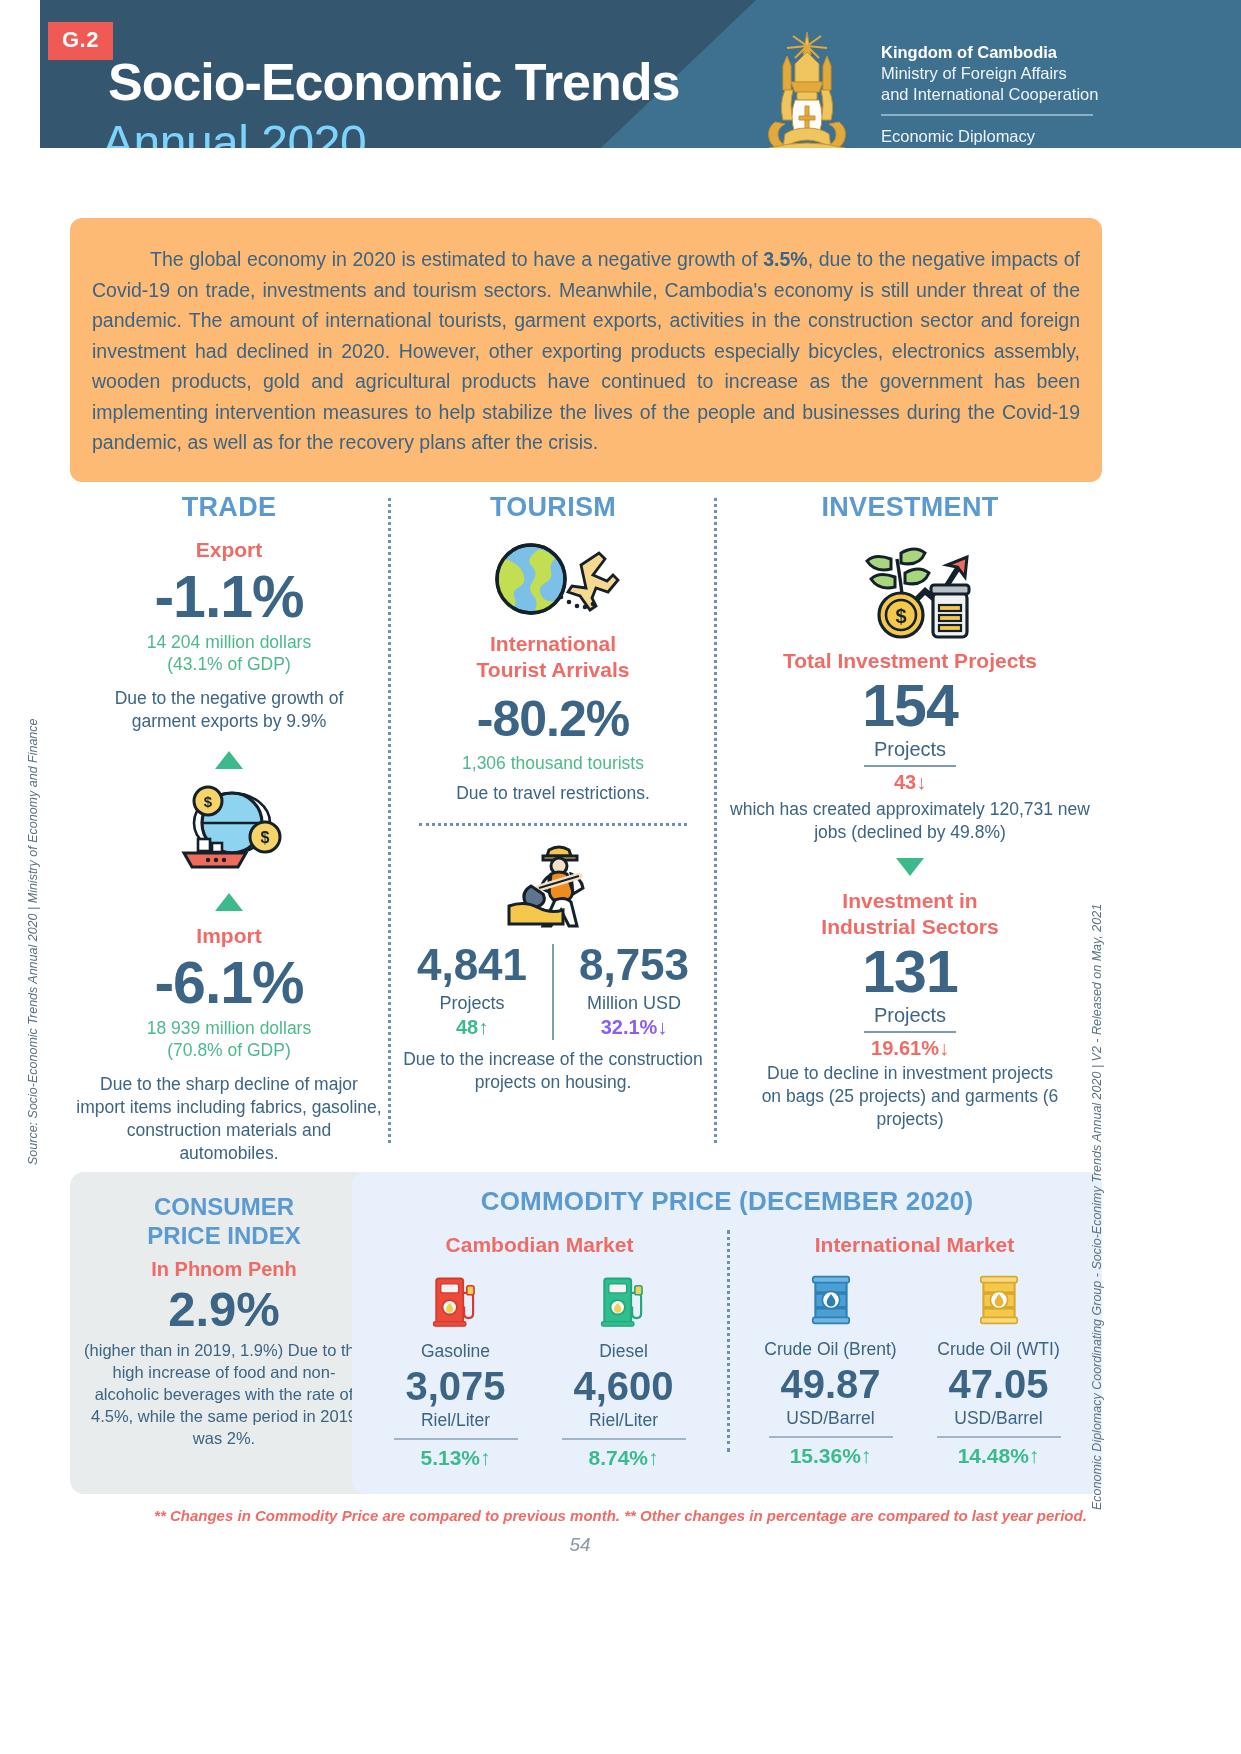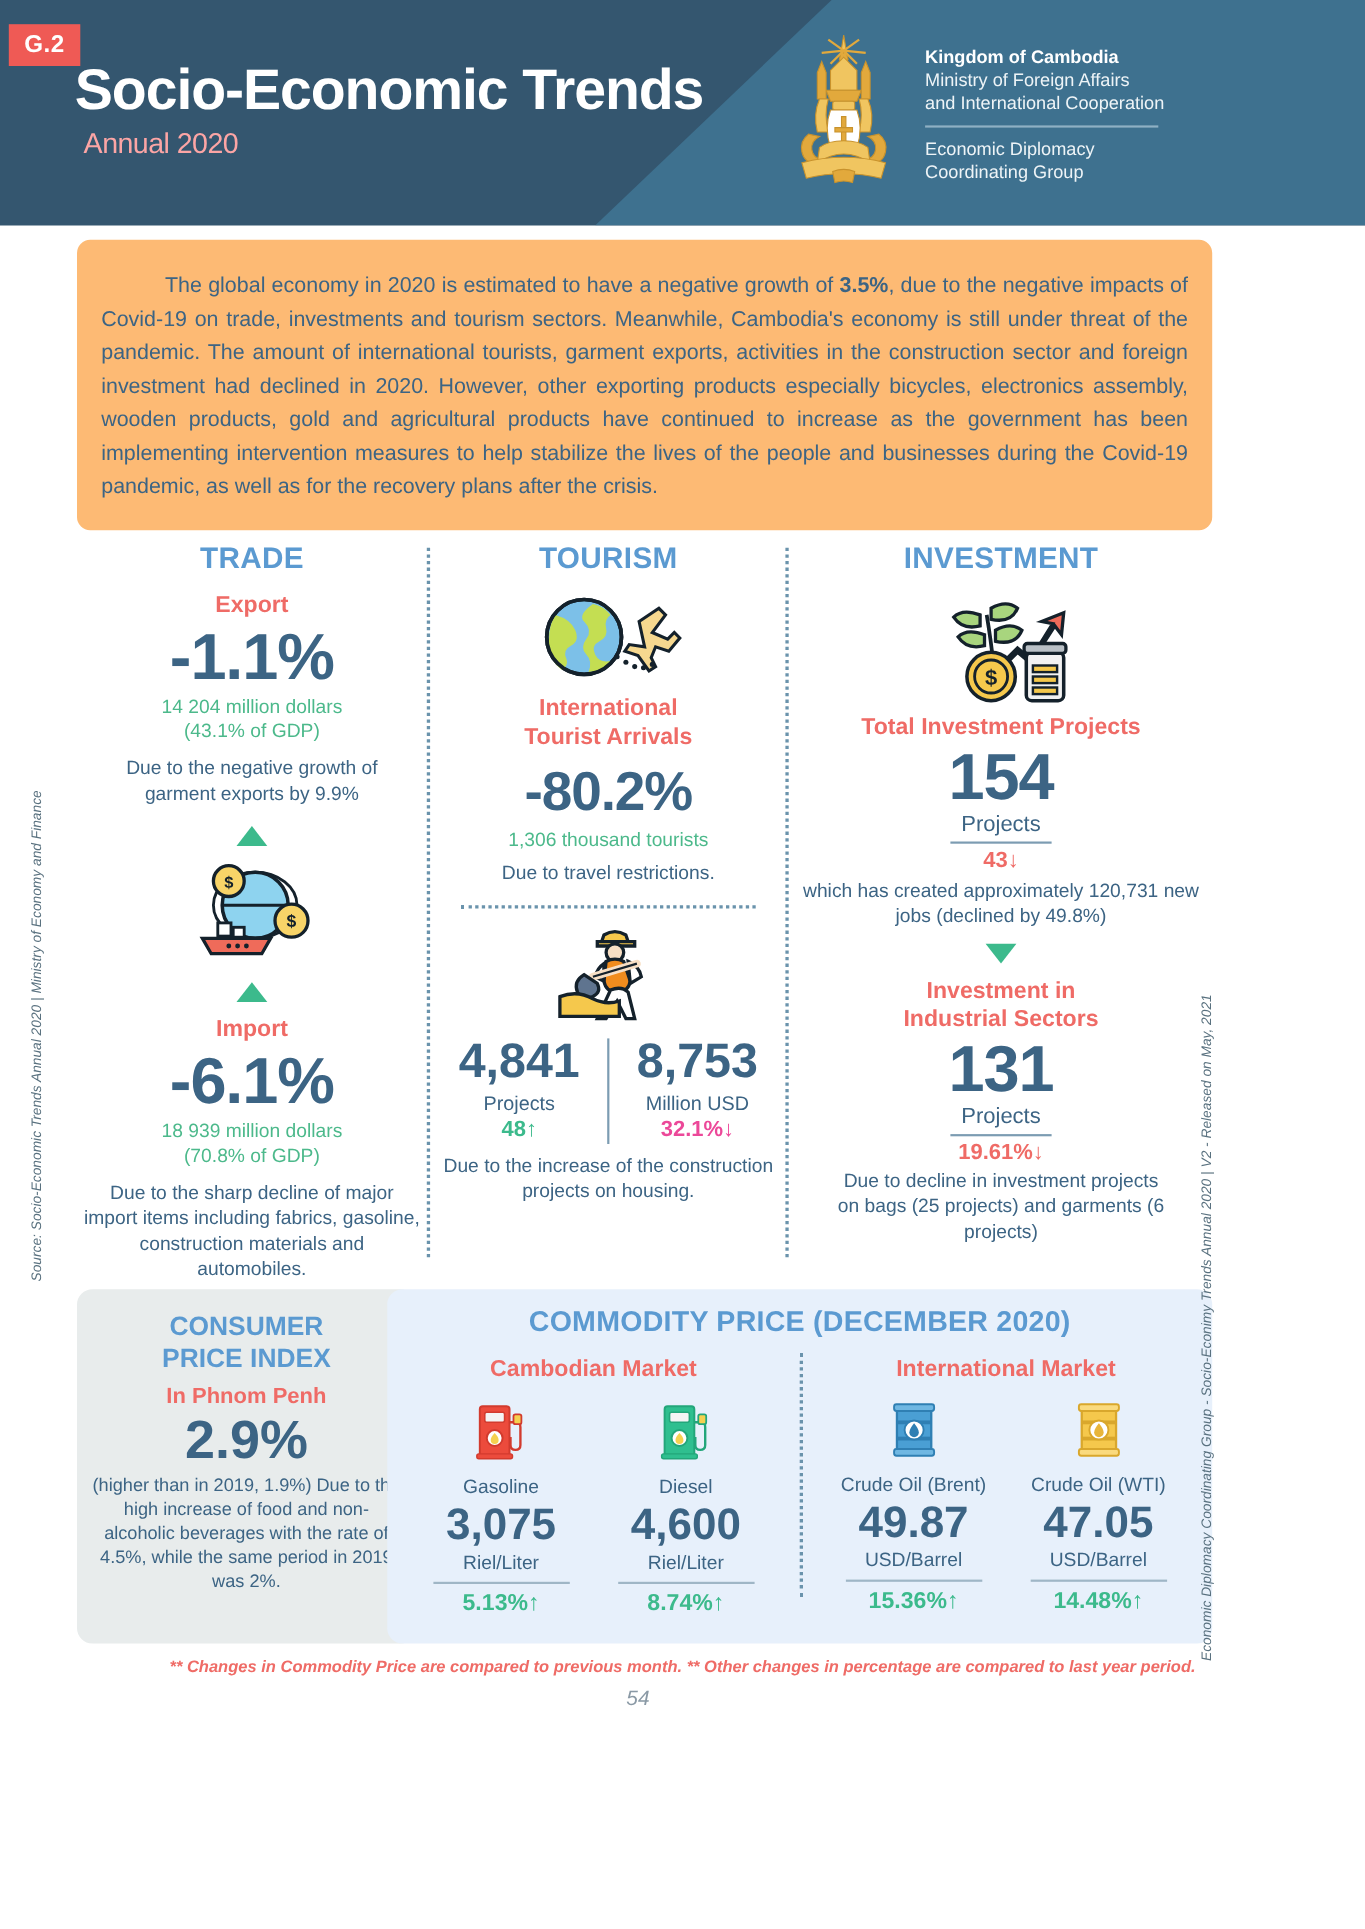--- a/index.html
+++ b/index.html
@@ -4,40 +4,40 @@
 <style>
   * { box-sizing: border-box; margin: 0; padding: 0; }
   html, body {
     width: 1241px; height: 1754px;
     background: #ffffff;
     font-family: "Liberation Sans", sans-serif;
   }
   .page { position: relative; width: 1241px; height: 1754px; overflow: hidden; }
 
   
-  .header { position: relative; height: 205px; background: #34566f; overflow: hidden; }
+  .header { position: relative; height: 148px; background: #34566f; overflow: hidden; margin-left: 40px; }
   .header-diag {
     position: absolute; top: 0; right: 0; width: 700px; height: 205px;
     background: #3e718f;
     clip-path: polygon(215px 0, 700px 0, 700px 205px, 0 205px);
   }
   .badge {
     position: absolute; left: 8px; top: 22px;
     background: #ef5a55; color: #fff;
     font-size: 22px; font-weight: bold;
     padding: 5px 14px 7px 14px;
     letter-spacing: .5px;
   }
   .title-main {
     position: absolute; left: 68px; top: 52px;
     color: #ffffff; font-size: 52px; font-weight: bold; letter-spacing: -1px;
   }
   .title-sub {
-    position: absolute; left: 76px; top: 115px;
-    color: #fca5a5; font-size: 26px; font-weight: normal; letter-spacing: -.5px;
+    position: absolute; left: 62px; top: 115px;
+    color: #7dd3fc; font-size: 48px; font-weight: normal; letter-spacing: -.5px;
   }
   .emblem { position: absolute; left: 705px; top: 30px; width: 125px; height: 145px; }
   .org-block { position: absolute; left: 841px; top: 42px; width: 280px; color: #eef4f7; }
   .org-line1 { font-size: 16.5px; font-weight: bold; line-height: 21px; color: #ffffff; }
   .org-line2, .org-line3 { font-size: 16.5px; line-height: 21px; }
   .org-rule { width: 212px; height: 2px; background: #8fb0c4; margin: 9px 0 10px 0; }
   .org-line4, .org-line5 { font-size: 16.5px; line-height: 21px; }
 
   
   .intro {
@@ -87,21 +87,21 @@
   .small-lbl { color: #3c6484; font-size: 20px; }
 
   
   .cons-two { display: flex; justify-content: center; align-items: flex-start; }
   .cons-cell { width: 140px; }
   .cons-sep { width: 2px; background: #7c9cb2; height: 96px; margin: 4px 10px 0 10px; }
   .cons-num { color: #3c6484; font-size: 44px; font-weight: bold; line-height: 50px; }
   .cons-lbl { color: #3c6484; font-size: 18px; line-height: 26px; }
   .cons-chg { font-size: 20px; font-weight: bold; }
   .up { color: #3cba8c; }
-  .down { color: #ec4899; }
+  .down { color: #8b5cf6; }
 
   
   .cpi {
     position: absolute; left: 70px; top: 1172px; width: 308px; height: 322px;
     background: #e8ecec; border-radius: 14px; text-align: center; padding-top: 20px;
   }
   .cpi-title { color: #5b9ad1; font-size: 24px; font-weight: bold; line-height: 29px; }
   .cpi-red { color: #ef6b66; font-size: 20px; font-weight: bold; margin-top: 8px; }
   .cpi-big { color: #3c6484; font-size: 49px; font-weight: bold; line-height: 56px; }
   .cpi-note { color: #3c6484; font-size: 16.5px; line-height: 22px; padding: 0 14px; margin-top: 2px; }

